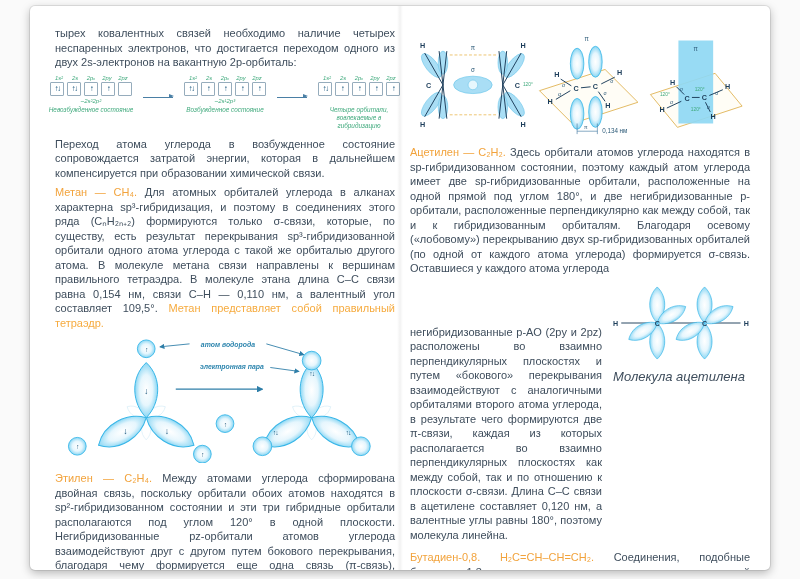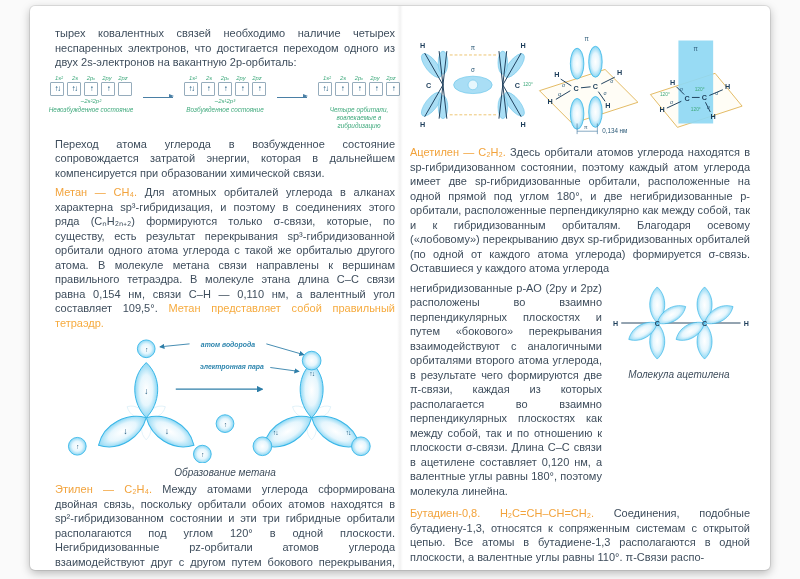--- a/index.html
+++ b/index.html
@@ -48,24 +48,24 @@
   }
   .orb-config { text-align:center; font-size:6px; font-style:italic; color:#3fa97c; margin-top:2px; min-height:7px; }
   .orb-cap { text-align:center; font-size:6.4px; font-style:italic; color:#3fa97c; line-height:1.25; margin-top:1px; }
   .orb-arrow { width:30px; height:1px; background:#4a7fa5; margin-top:22px; position:relative; flex:none; }
   .orb-arrow::after {
     content:""; position:absolute; right:-1px; top:-2.5px;
     border-left:5px solid #4a7fa5; border-top:2.5px solid transparent; border-bottom:2.5px solid transparent;
   }
 
   .fig { text-align:center; margin:1px 0 4px 0; }
-  .fig-cap { font-size:10px; font-style:italic; color:#3e4d5c; text-align:center; margin-top:0px; }
+  .fig-cap { font-size:13px; font-style:italic; color:#3e4d5c; text-align:center; margin-top:0px; }
 
   .acet-row { display:flex; gap:6px; margin-bottom:3px; }
-  .acet-text { width:192px; flex:none; }
+  .acet-text { width:192px; flex:none;margin-top:44px; }
   .acet-fig { flex:1; text-align:center; }
 
   svg text { font-family:"Liberation Sans", sans-serif; }
   .t-atom  { font-size:7.5px; font-weight:bold; fill:#1c3d5a; text-anchor:middle; }
   .t-sym   { font-size:6.5px; fill:#2c5a78; text-anchor:middle; }
   .t-sym-s { font-size:5.5px; fill:#2c5a78; text-anchor:middle; }
   .t-green { font-size:5px; fill:#3fa97c; text-anchor:middle; }
   .t-greenit { font-size:5.8px; font-style:italic; fill:#3fa97c; text-anchor:middle; }
   .t-orange{ font-size:6.5px; fill:#f2a33c; text-anchor:middle; }
   .t-lbl   { font-size:7px; font-weight:bold; font-style:italic; fill:#2b84ad; text-anchor:middle; }
@@ -210,21 +210,20 @@
           <use href="#petal" transform="rotate(120)" fill="url(#lobe)" stroke="#38b6e8" stroke-width="1"></use>
           <use href="#petal" transform="rotate(240)" fill="url(#lobe)" stroke="#38b6e8" stroke-width="1"></use>
           <circle cx="0" cy="-58" r="9.5" fill="url(#lobe)" stroke="#38b6e8" stroke-width="0.9"></circle>
           <circle cx="50" cy="29" r="9.5" fill="url(#lobe)" stroke="#38b6e8" stroke-width="0.9"></circle>
           <circle cx="-50" cy="29" r="9.5" fill="url(#lobe)" stroke="#38b6e8" stroke-width="0.9"></circle>
         </g>
         <text class="t-arr-s" x="258" y="42">↑↓</text>
         <text class="t-arr-s" x="295" y="102">↑↓</text>
         <text class="t-arr-s" x="221" y="102">↑↓</text>
       </svg>
-      <div class="fig-cap">Образование метана</div>
     </div>
 
     <p class="body"><span class="lead">Этилен — C₂H₄.</span> <span>Между атомами углерода сформирована двойная связь, поскольку орбитали обоих атомов находятся в sp²-гибридизованном состоянии и эти три гибридные орбитали располагаются под углом 120° в одной плоскости. Негибридизованные pz-орбитали атомов углерода взаимодействуют друг с другом путем бокового перекрывания, благодаря чему формируется еще одна связь (π-связь), плоскость которой перпендикулярна плоскости σ-связи. Длина C–C связи равна 0,134 нм, валентный угол составляет 120°. Прочность π-связи составляет 280 кДж/моль, что значительно меньше прочности σ-связи, которая равна 335 кДж/моль. Поляризуемость этой связи значительно выше, чем σ-связи.</span> <span class="hl">Поскольку три sp²-гибридизованные орбитали располагаются в одной плоскости под углом 120°, то по этой причине этилен имеет плоскую геометрию.</span></p>
 
     <div class="pagenum pn-left">6</div>
   </div>
 
   <div class="col col-right">
 
     <div class="fig">

